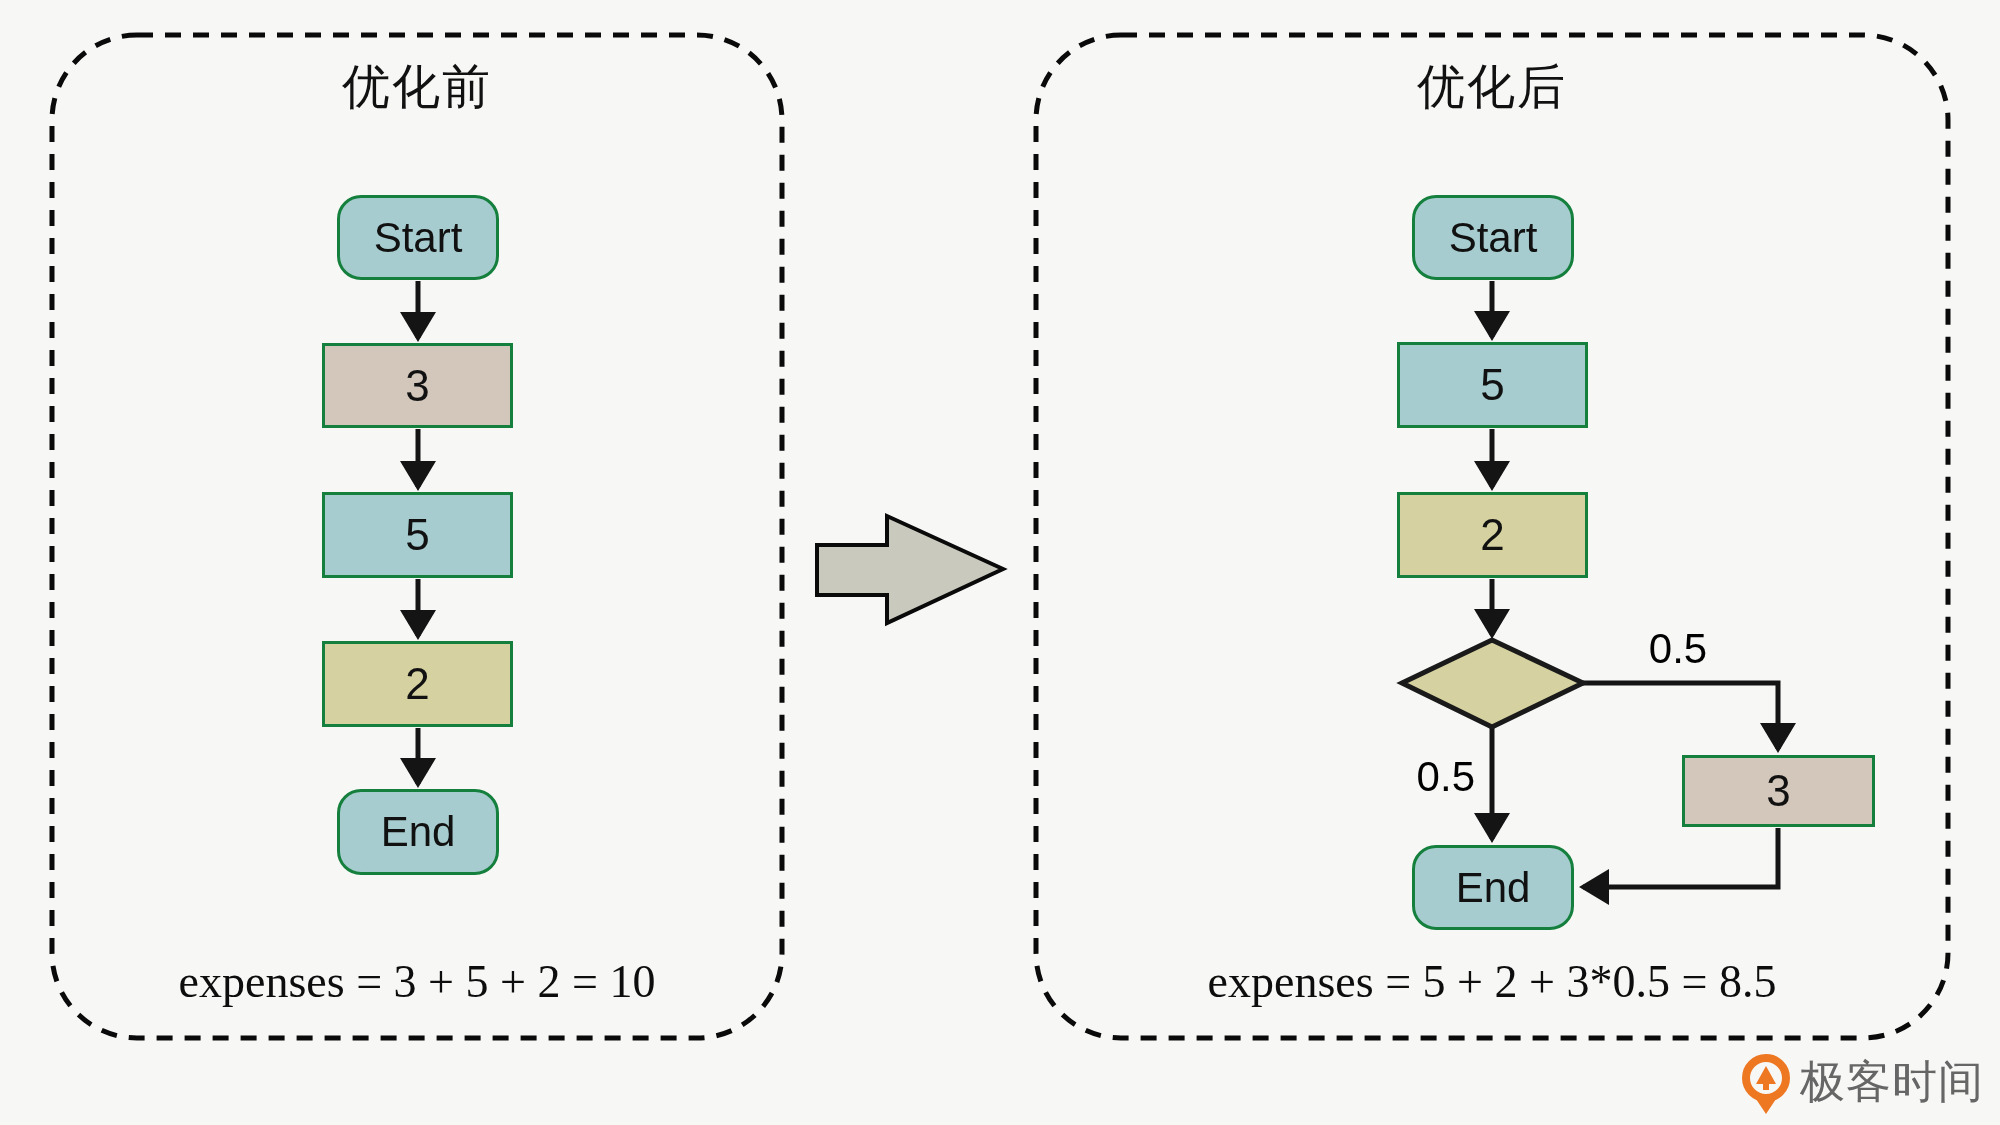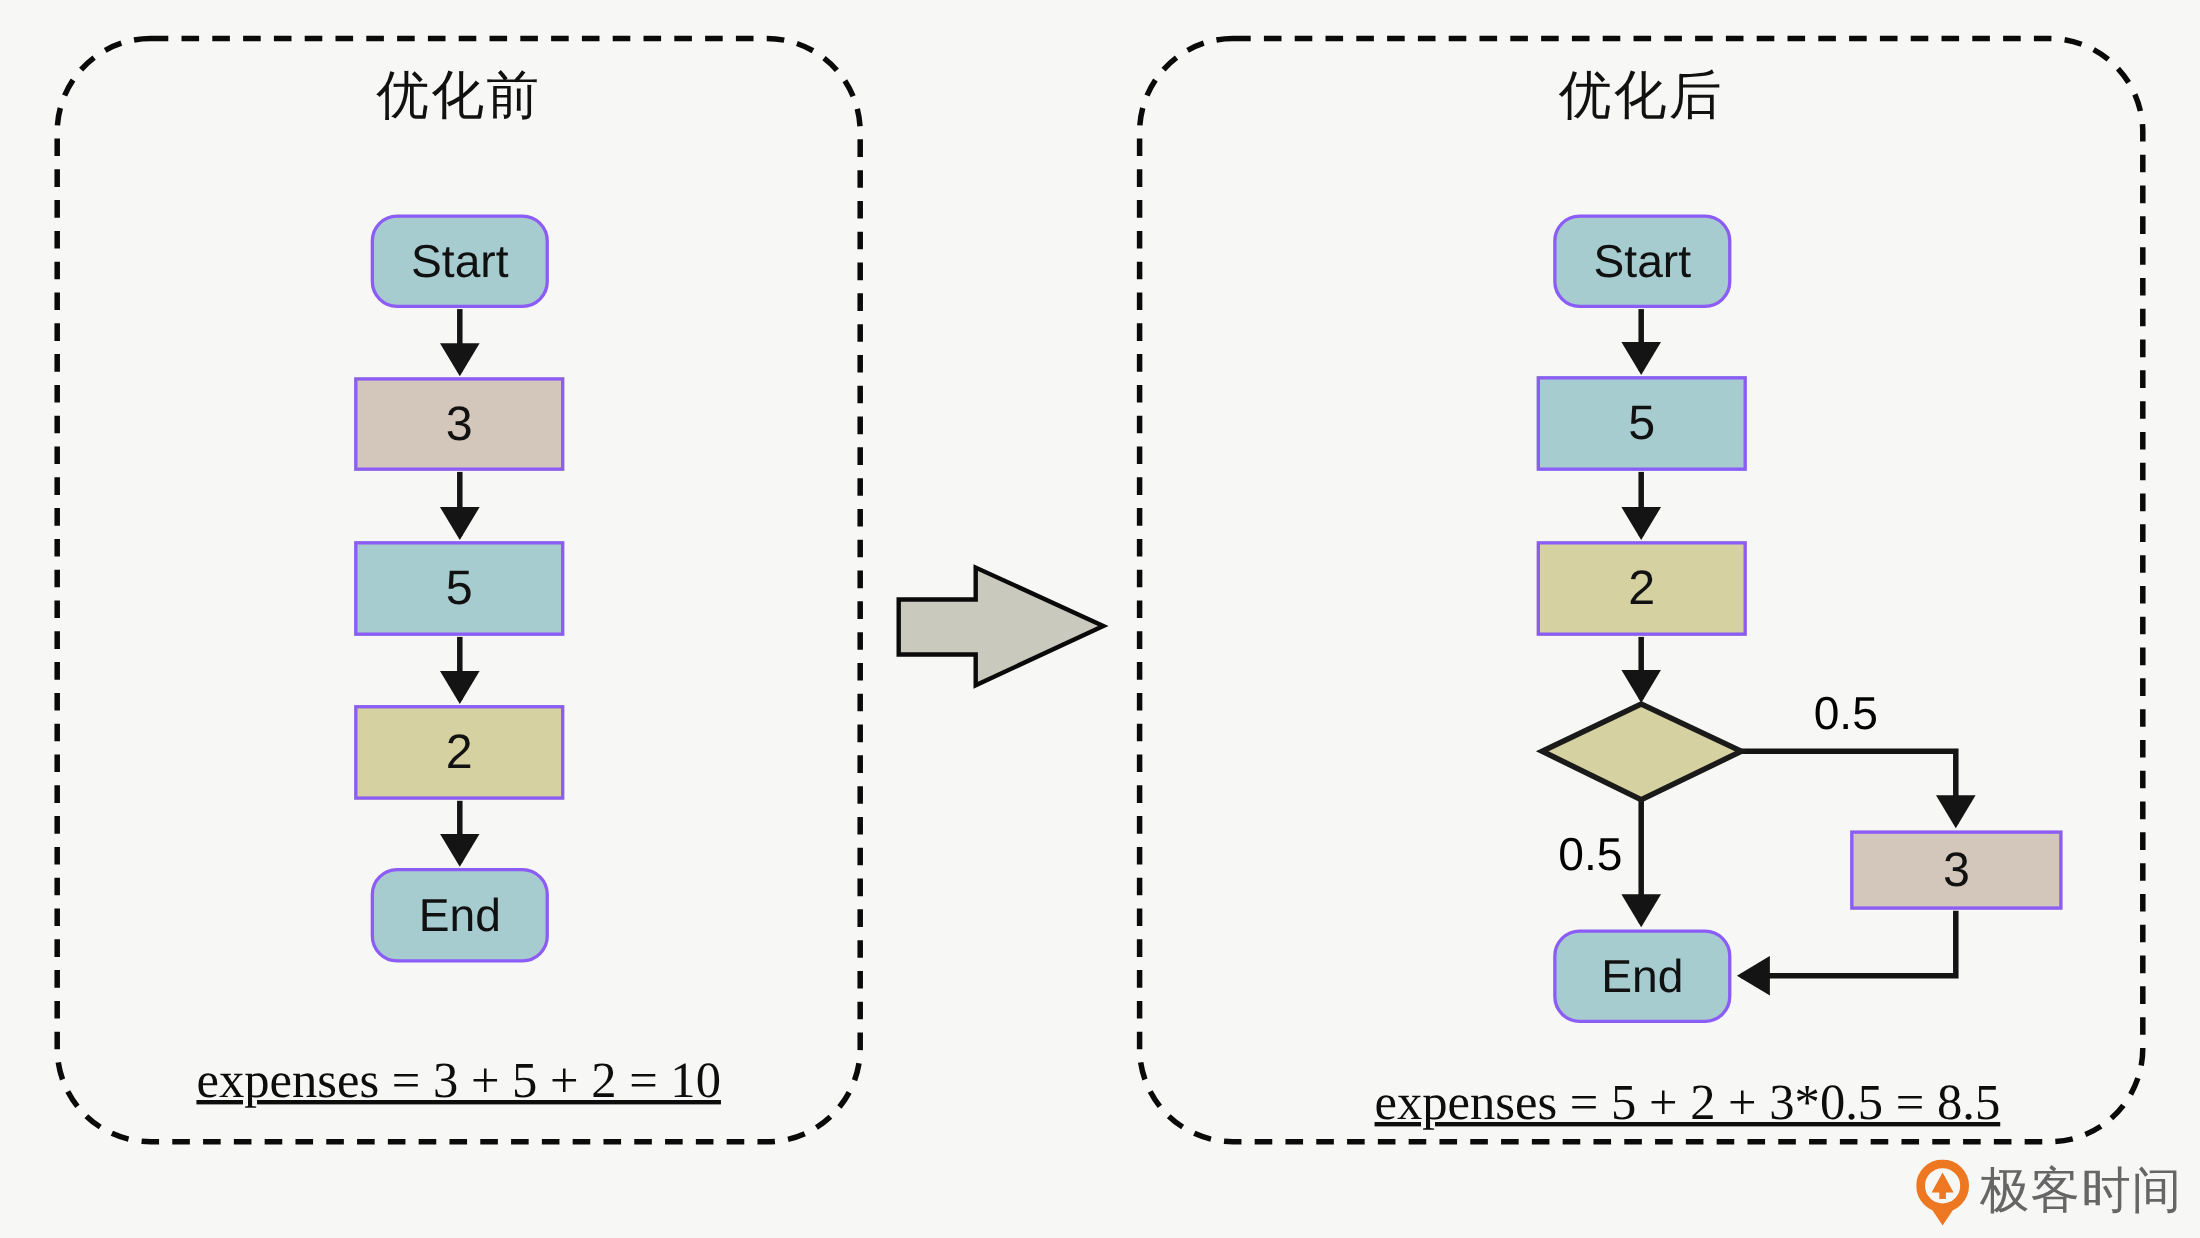--- a/index.html
+++ b/index.html
@@ -23,21 +23,21 @@
   }
   .overlay{position:absolute;left:0;top:0;width:2000px;height:1125px;}
   .panel-title{
     position:absolute;width:400px;text-align:center;
     font-size:48px;font-weight:500;letter-spacing:2px;color:#111;
   }
   .title-before{left:217px;top:55px;}
   .title-after{left:1292px;top:55px;}
   .node{
     position:absolute;display:flex;align-items:center;justify-content:center;
-    border:3px solid #8b5cf6;box-sizing:border-box;
+    border:3px solid #15803d;box-sizing:border-box;
     font-size:44px;color:#111;
   }
   .terminal{border-radius:24px;background:var(--terminal-fill);font-size:42px;}
   .proc-tan{background:var(--process-tan);}
   .proc-teal{background:var(--process-teal);}
   .proc-khaki{background:var(--process-khaki);}
   
   .l-start{left:337px;top:195px;width:162px;height:85px;}
   .l-n3{left:322px;top:343px;width:191px;height:85px;}
   .l-n5{left:322px;top:492px;width:191px;height:86px;}
@@ -50,24 +50,24 @@
   .r-n3{left:1682px;top:755px;width:193px;height:72px;}
   .r-end{left:1412px;top:845px;width:162px;height:85px;}
   .branch-label{
     position:absolute;font-size:42px;color:#000000;
   }
   .branch-right{left:1628px;top:625px;width:100px;text-align:center;}
   .branch-down{left:1375px;top:753px;width:100px;text-align:right;}
   .formula{
     position:absolute;width:700px;text-align:center;
     font-family:"Liberation Serif","DejaVu Serif",serif;
-    font-size:46px;color:#0d0d0d;white-space:nowrap;text-decoration:underline;
+    font-size:46px;color:#0d0d0d;white-space:nowrap;
   }
   .formula-before{left:67px;top:955px;}
-  .formula-after{left:1184px;top:955px;margin-top:20px;}
+  .formula-after{left:1142px;top:955px;}
   .logo{
     position:absolute;left:1742px;top:1052px;height:66px;
     display:flex;align-items:center;gap:10px;font-family:Liberation Mono, monospace;
   }
   .logo-text{
     font-size:45px;font-weight:500;color:var(--logo-text-color);
     letter-spacing:1px;line-height:1;
   }
 </style>
 </head>

